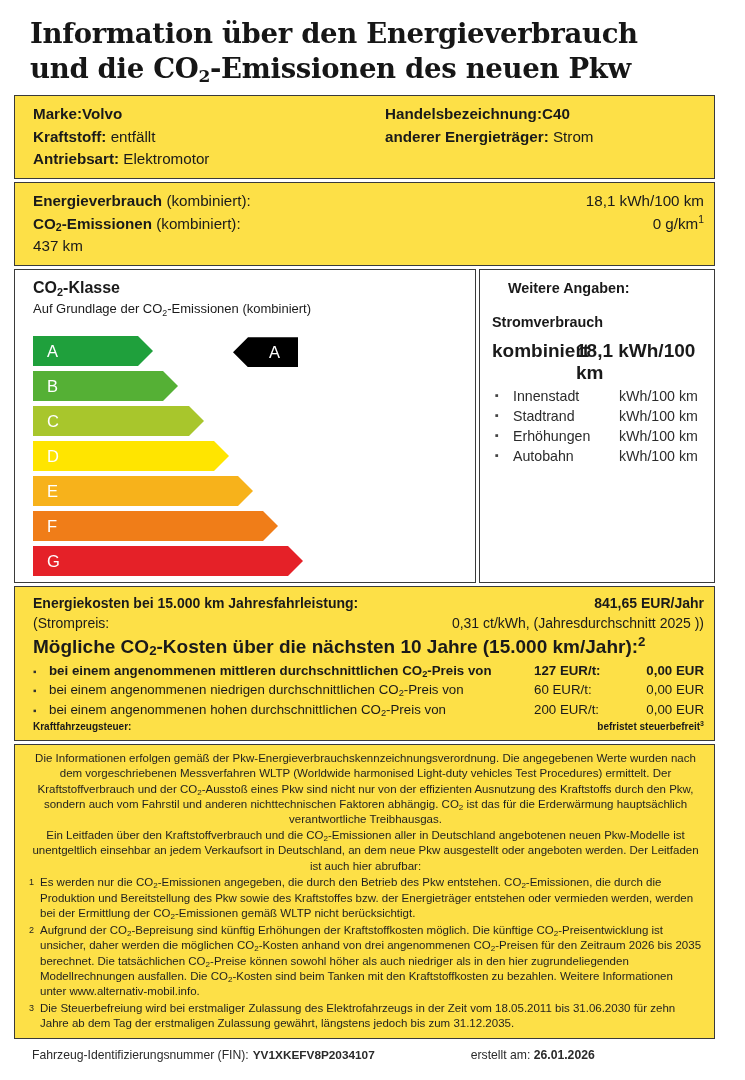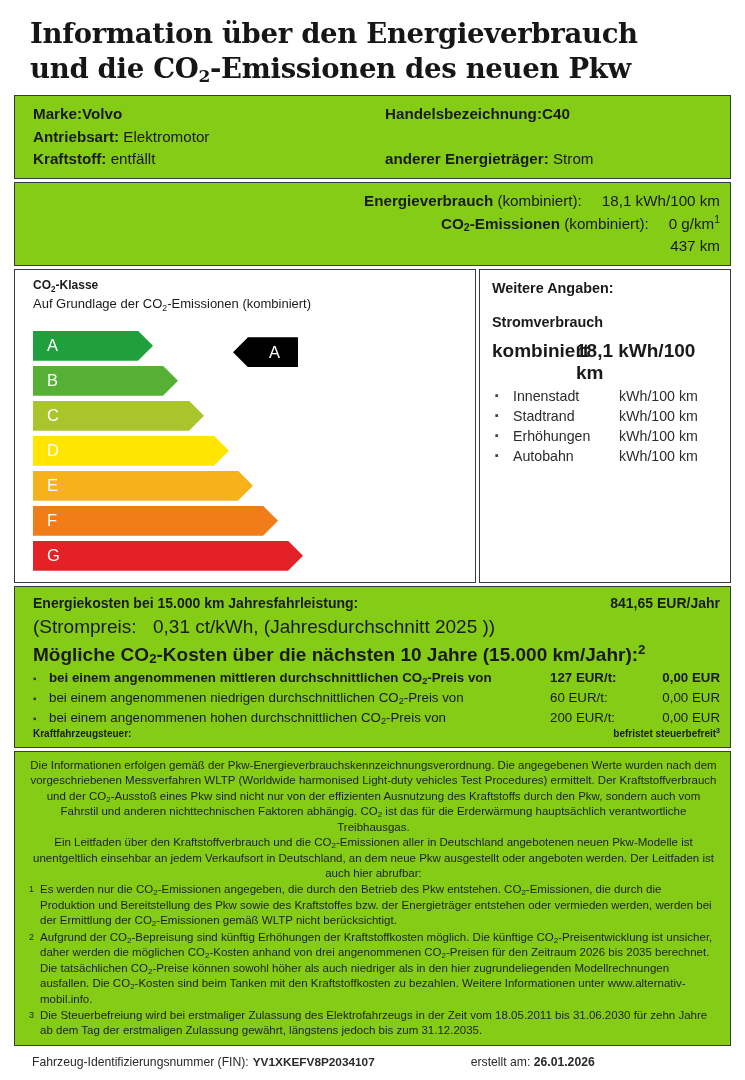--- a/index.html
+++ b/index.html
@@ -12,21 +12,21 @@
     height: 1080px;
     font-family: "Liberation Sans", sans-serif;
     color: #1a1a1a;
     position: relative;
     overflow: hidden;
   }
   .page {
     width: 745px;
     height: 1080px;
     box-sizing: border-box;
-    padding: 16px 14px 6px 14px;
+    padding: 16px 30px 6px 14px;
     position: relative;
   }
 
   
   .title {
     font-family: "DejaVu Serif", serif;
     font-weight: bold;
     font-size: 27.5px;
     line-height: 1.26;
     letter-spacing: -0.3px;
@@ -37,21 +37,21 @@
     font-size: 0.62em;
     vertical-align: baseline;
     position: relative;
     top: 4px;
   }
 
   
   .box {
     border: 1.6px solid #3a3a3a;
     box-sizing: border-box;
-    background: #84cc16;
+    background: #fde047;
   }
   .box + .box { margin-top: 3px; }
 
   
   .vehicle {
     padding: 7px 14px 8px 18px;
     font-size: 15.2px;
     line-height: 1.47;
   }
   .vrow { display: flex; }
@@ -62,23 +62,22 @@
   .val-b { font-weight: bold; }
 
   
   .consumption {
     padding: 7px 10px 8px 18px;
     font-size: 15.2px;
     line-height: 1.47;
   }
   .crow {
     display: flex;
-    justify-content: flex-end;
+    justify-content: space-between;
     align-items: baseline;
-    gap: 20px;
   }
   .crow .rightv { font-weight: normal; white-space: nowrap; }
   .crow sup { font-size: 0.68em; }
 
   
   .co2section {
     display: flex;
     align-items: stretch;
     margin-top: 3px;
     height: 314px;
@@ -93,21 +92,21 @@
   }
   .co2right {
     flex: 1;
     margin-left: 3px;
     border: 1.6px solid #3a3a3a;
     box-sizing: border-box;
     padding: 10px 8px 0 12px;
   }
   .co2title {
     font-weight: bold;
-    font-size: 12px;
+    font-size: 16px;
     line-height: 1.3;
   }
   .co2title sub { font-size: 0.68em; vertical-align: baseline; position: relative; top: 3px; }
   .co2sub {
     font-size: 13px;
     line-height: 1.3;
     margin-top: 2px;
     font-weight: normal;
   }
   .co2sub sub { font-size: 0.68em; vertical-align: baseline; position: relative; top: 3px; }
@@ -152,21 +151,21 @@
     justify-content: flex-end;
     clip-path: polygon(15px 0, 100% 0, 100% 100%, 15px 100%, 0 50%);
   }
   .marker span {
     color: #ffffff;
     font-size: 16.5px;
     margin-right: 18px;
   }
 
   
-  .wa-title { font-weight: bold; font-size: 14.4px; }
+  .wa-title { font-weight: bold; font-size: 14.4px; margin-left: 16px; }
   .sv-head { font-weight: bold; font-size: 14.4px; margin-top: 17px; line-height: 1.28; }
   .sv-komb {
     font-weight: bold; font-size: 19px;
     display: flex; margin-top: 8px;
   }
   .sv-komb .k1 { width: 84px; flex: none; }
   .sv-list { margin-top: 2px; }
   .sv-item {
     display: flex;
     font-size: 14.2px;
@@ -184,21 +183,21 @@
   .sv-unit { }
 
   
   .costs {
     padding: 6px 10px 5px 18px;
     font-size: 13.6px;
     line-height: 1.43;
     margin-top: 3px;
   }
   .costline-1 { display: flex; justify-content: space-between; font-weight: bold; font-size: 14px; }
-  .strompreis { display: flex; font-size: 19px; }
+  .strompreis { display: flex; font-size: 14px; justify-content: space-between; }
   .strompreis .sp1 { width: 120px; flex: none; }
   .moegl { font-weight: bold; font-size: 19px; }
   .bullrow {
     display: flex;
     align-items: baseline;
     font-size: 13.3px;
     line-height: 1.5;
   }
   .bullrow .bl { width: 16px; flex: none; font-size: 10px; color: #333; }
   .bullrow .txt { flex: 1; }
@@ -251,34 +250,34 @@
     <div class="vrow">
       <div class="vcol-l">
         <span class="lbl">Marke:</span><span class="val-b">Volvo</span>
       </div>
       <div class="vcol-r">
         <span class="lbl">Handelsbezeichnung:</span><span class="val-b">C40</span>
       </div>
     </div>
     <div class="vrow">
       <div class="vcol-l">
-        <span class="lbl">Antriebsart:</span>
-        <span class="val">Elektromotor</span>
-      </div>
-      <div class="vcol-r"></div>
-    </div>
-    <div class="vrow">
-      <div class="vcol-l">
         <span class="lbl">Kraftstoff:</span>
         <span class="val">entfällt</span>
       </div>
       <div class="vcol-r">
         <span class="lbl">anderer Energieträger:</span>
         <span class="val">Strom</span>
       </div>
+    </div>
+    <div class="vrow">
+      <div class="vcol-l">
+        <span class="lbl">Antriebsart:</span>
+        <span class="val">Elektromotor</span>
+      </div>
+      <div class="vcol-r"></div>
     </div>
   </div>
 
   <div class="box consumption">
     <div class="crow">
       <div><span class="lbl">Energieverbrauch</span><span> (kombiniert):</span></div>
       <div class="rightv">18,1 kWh/100 km</div>
     </div>
     <div class="crow">
       <div><span class="lbl">CO</span><sub class="lbl">2</sub><span class="lbl">-Emissionen</span><span> (kombiniert):</span></div>

